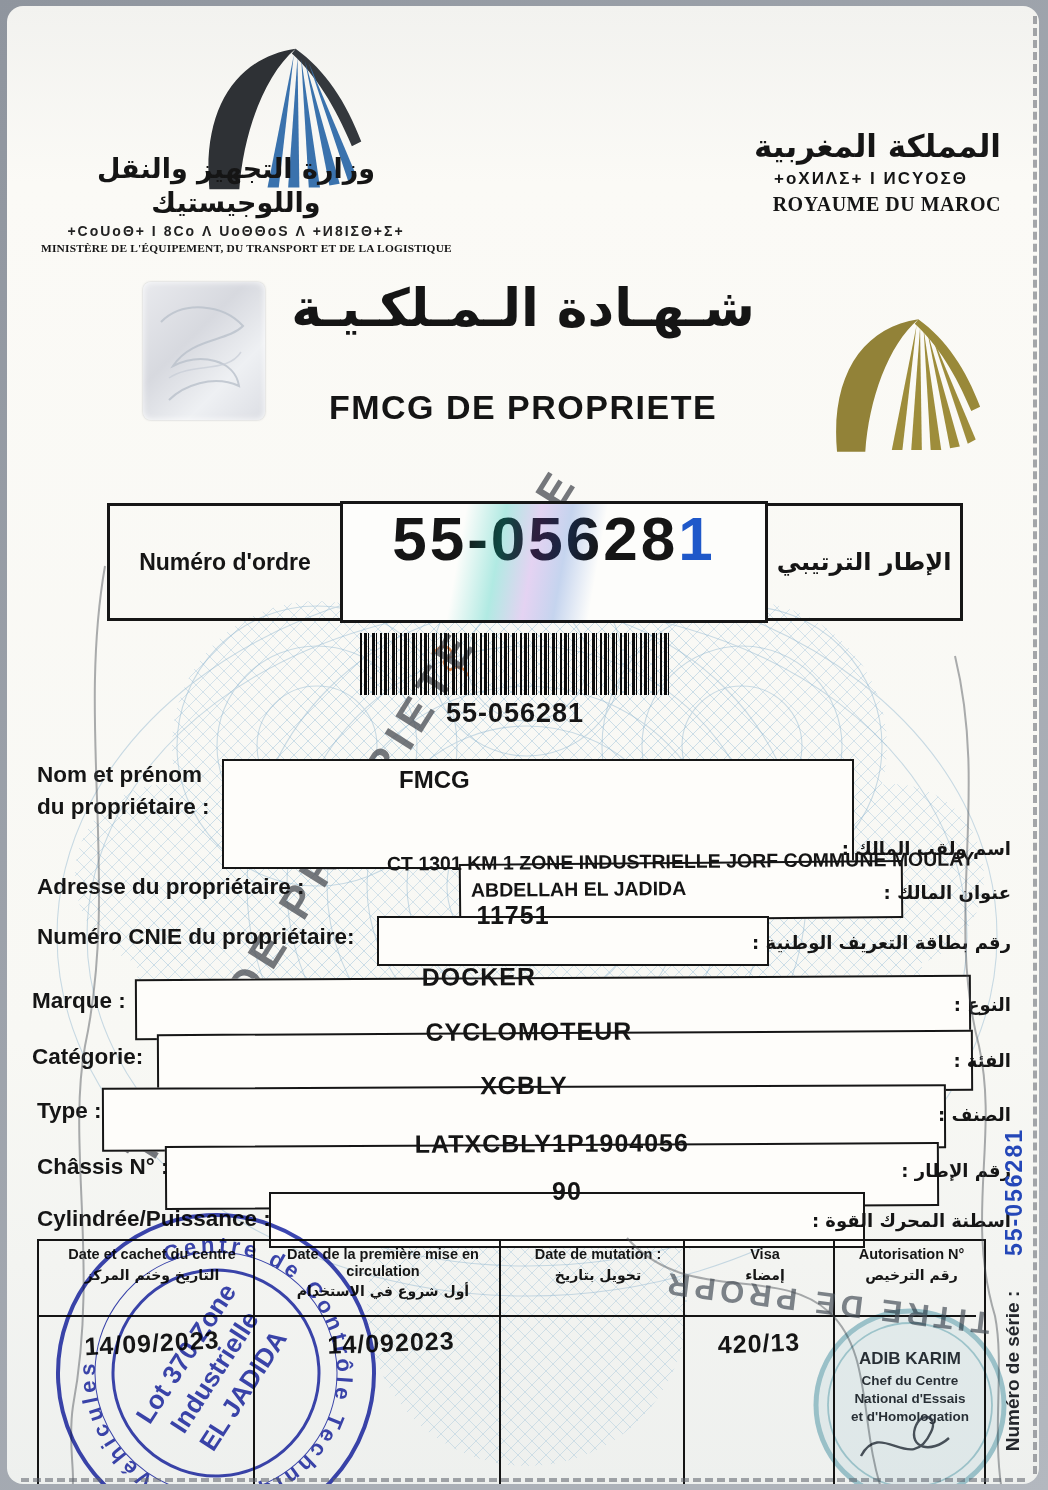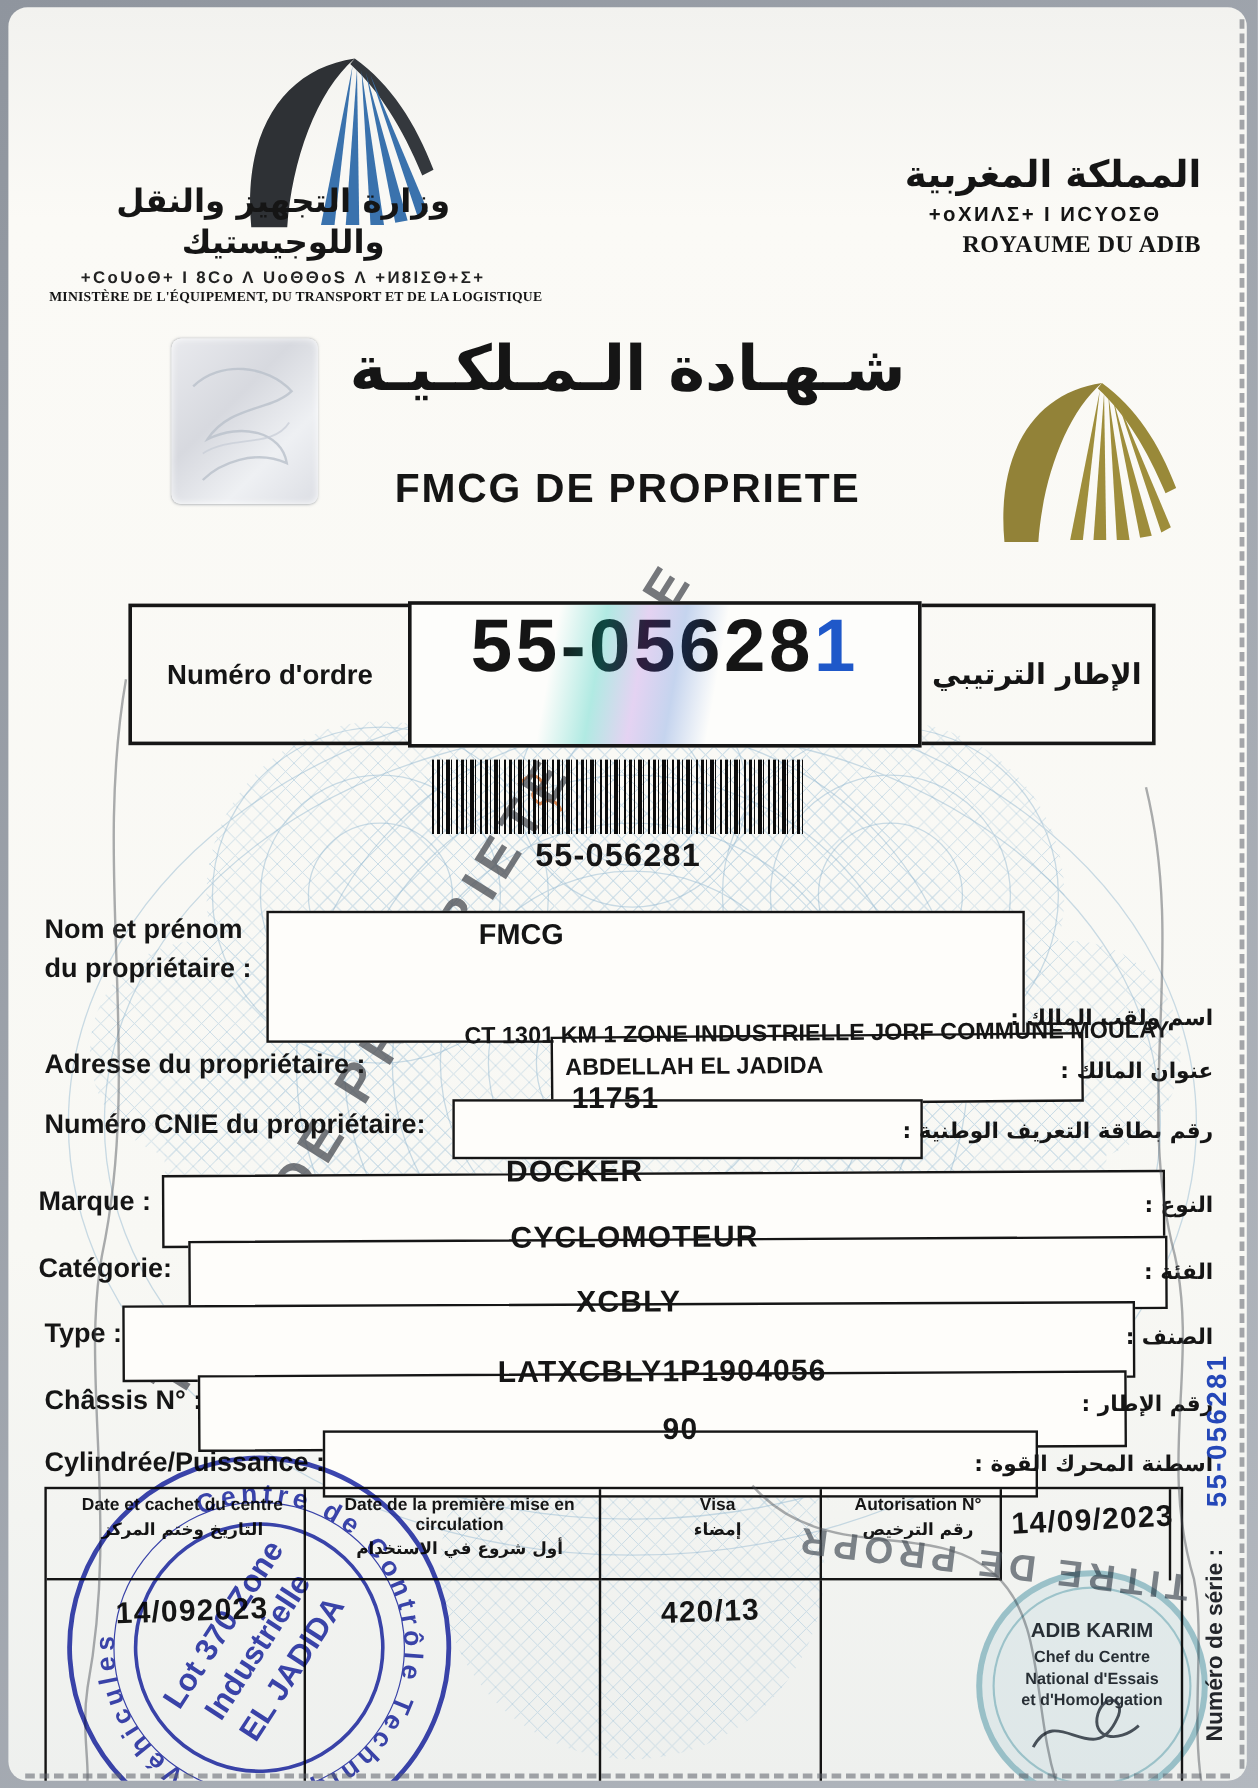--- a/index.html
+++ b/index.html
@@ -139,21 +139,21 @@
     </svg>
     <div class="ministry">
       <div class="l1 ar">وزارة التجهيز والنقل واللوجيستيك</div>
       <div class="l2">+CoUoΘ+ I 8Co Λ UoΘΘoS Λ +И8IΣΘ+Σ+</div>
       <div class="l3">MINISTÈRE DE L'ÉQUIPEMENT, DU TRANSPORT ET DE LA LOGISTIQUE</div>
     </div>
 
     <div class="kingdom">
       <div class="l1 ar">المملكة المغربية</div>
       <div class="l2">+oXИΛΣ+ I ИCYOΣΘ</div>
-      <div class="l3">ROYAUME DU ADIB</div>
+      <div class="l3">ROYAUME DU MAROC</div>
     </div>
 
     <div class="emboss">
       <svg width="122" height="138" viewBox="0 0 122 138">
         <path d="M18,40 C40,18 80,22 100,44 C84,60 48,56 30,84 C58,70 92,78 96,104 C70,92 40,104 26,118" stroke="#b9c0cb" stroke-width="2" fill="none" opacity="0.8"></path>
         <path d="M26,96 C50,80 84,92 98,70" stroke="#c6ccd6" stroke-width="1.5" fill="none" opacity="0.7"></path>
       </svg>
     </div>
 
     <div class="doc-title-ar ar">شـهـادة الـمـلكـيـة</div>
@@ -236,20 +236,24 @@
     <div class="btable">
       <div class="bh">
         <div class="fr">Date et cachet du centre</div>
         <div class="arb ar">التاريخ وختم المركز</div>
       </div>
       <div class="bh">
         <div class="fr">Date de la première mise en circulation</div>
         <div class="arb ar">أول شروع في الاستخدام</div>
       </div>
       <div class="bh">
+        <div class="fr">Date de mutation :</div>
+        <div class="arb ar">تحويل بتاريخ</div>
+      </div>
+      <div class="bh">
         <div class="fr">Visa</div>
         <div class="arb ar">إمضاء</div>
       </div>
       <div class="bh">
         <div class="fr">Autorisation N°</div>
         <div class="arb ar">رقم الترخيص</div>
       </div>
       <div class="bv">
         <div class="bval" style="transform:rotate(-3deg) translateX(6px);">14/09/2023</div>
       </div>

